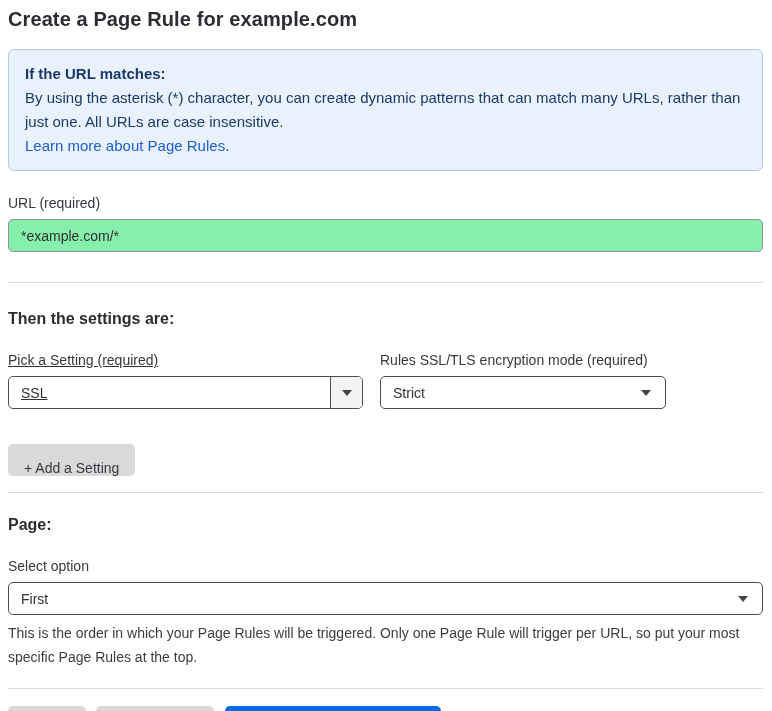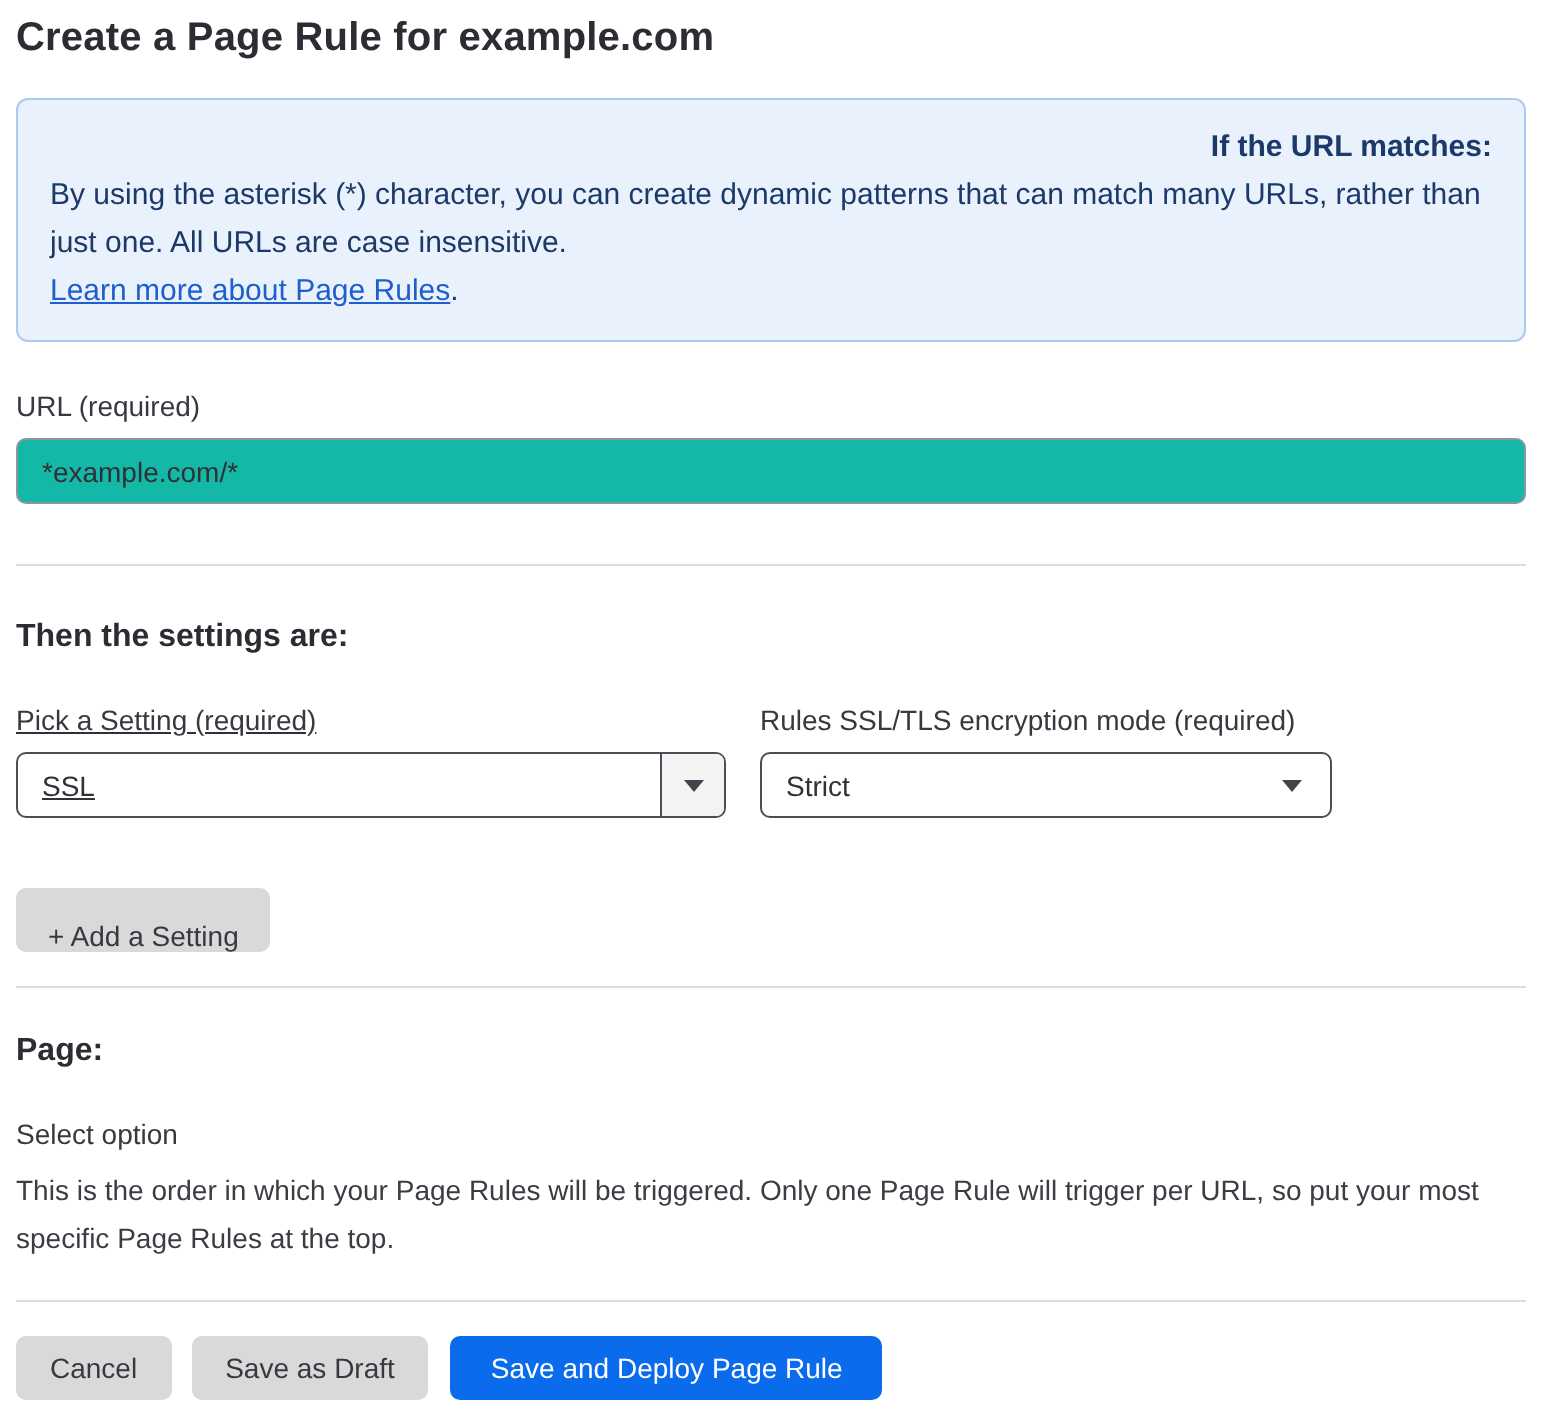--- a/index.html
+++ b/index.html
@@ -24,36 +24,35 @@
   .info-box {
     background: #e9f2fc;
     border: 1px solid #abcbee;
     border-radius: 6px;
     padding: 12px 16px 12px 16px;
     font-size: 15px;
     line-height: 24px;
     color: #1c3a69;
     margin-bottom: 24px;
   }
-  .info-heading { font-weight: 700; text-align: right; }
+  .info-heading { font-weight: 700; }
   .info-link {
     color: #1e5fcb;
-    text-decoration: underline;
     cursor: pointer;
   }
   .field-label {
     display: block;
     font-size: 14px;
     color: #36393f;
     margin-bottom: 8px;
   }
   .url-input {
     width: 100%;
     height: 33px;
-    background: #14b8a6;
+    background: #86efac;
     border: 1px solid #8e959e;
     border-radius: 5px;
     padding: 0 12px;
     font-size: 14px;
     color: #2f3136;
     font-family: inherit;
     outline: none;
   }
   .divider {
     border: none;
@@ -188,20 +187,24 @@
     </div>
   </div>
 
   <button class="add-setting-btn">+ Add a Setting</button>
 
   <hr class="divider divider-2">
 
   <h2 class="section-heading order">Page:</h2>
 
   <label class="field-label order-label">Select option</label>
+  <div class="select order-select">
+    <span class="value">First</span>
+    <span class="caret caret-inline"></span>
+  </div>
 
   <p class="help-text">This is the order in which your Page Rules will be triggered. Only one Page Rule will trigger per URL, so put your most specific Page Rules at the top.</p>
 
   <hr class="divider divider-3">
 
   <div class="actions">
     <button class="btn btn-gray">Cancel</button>
     <button class="btn btn-gray">Save as Draft</button>
     <button class="btn btn-blue">Save and Deploy Page Rule</button>
   </div>

